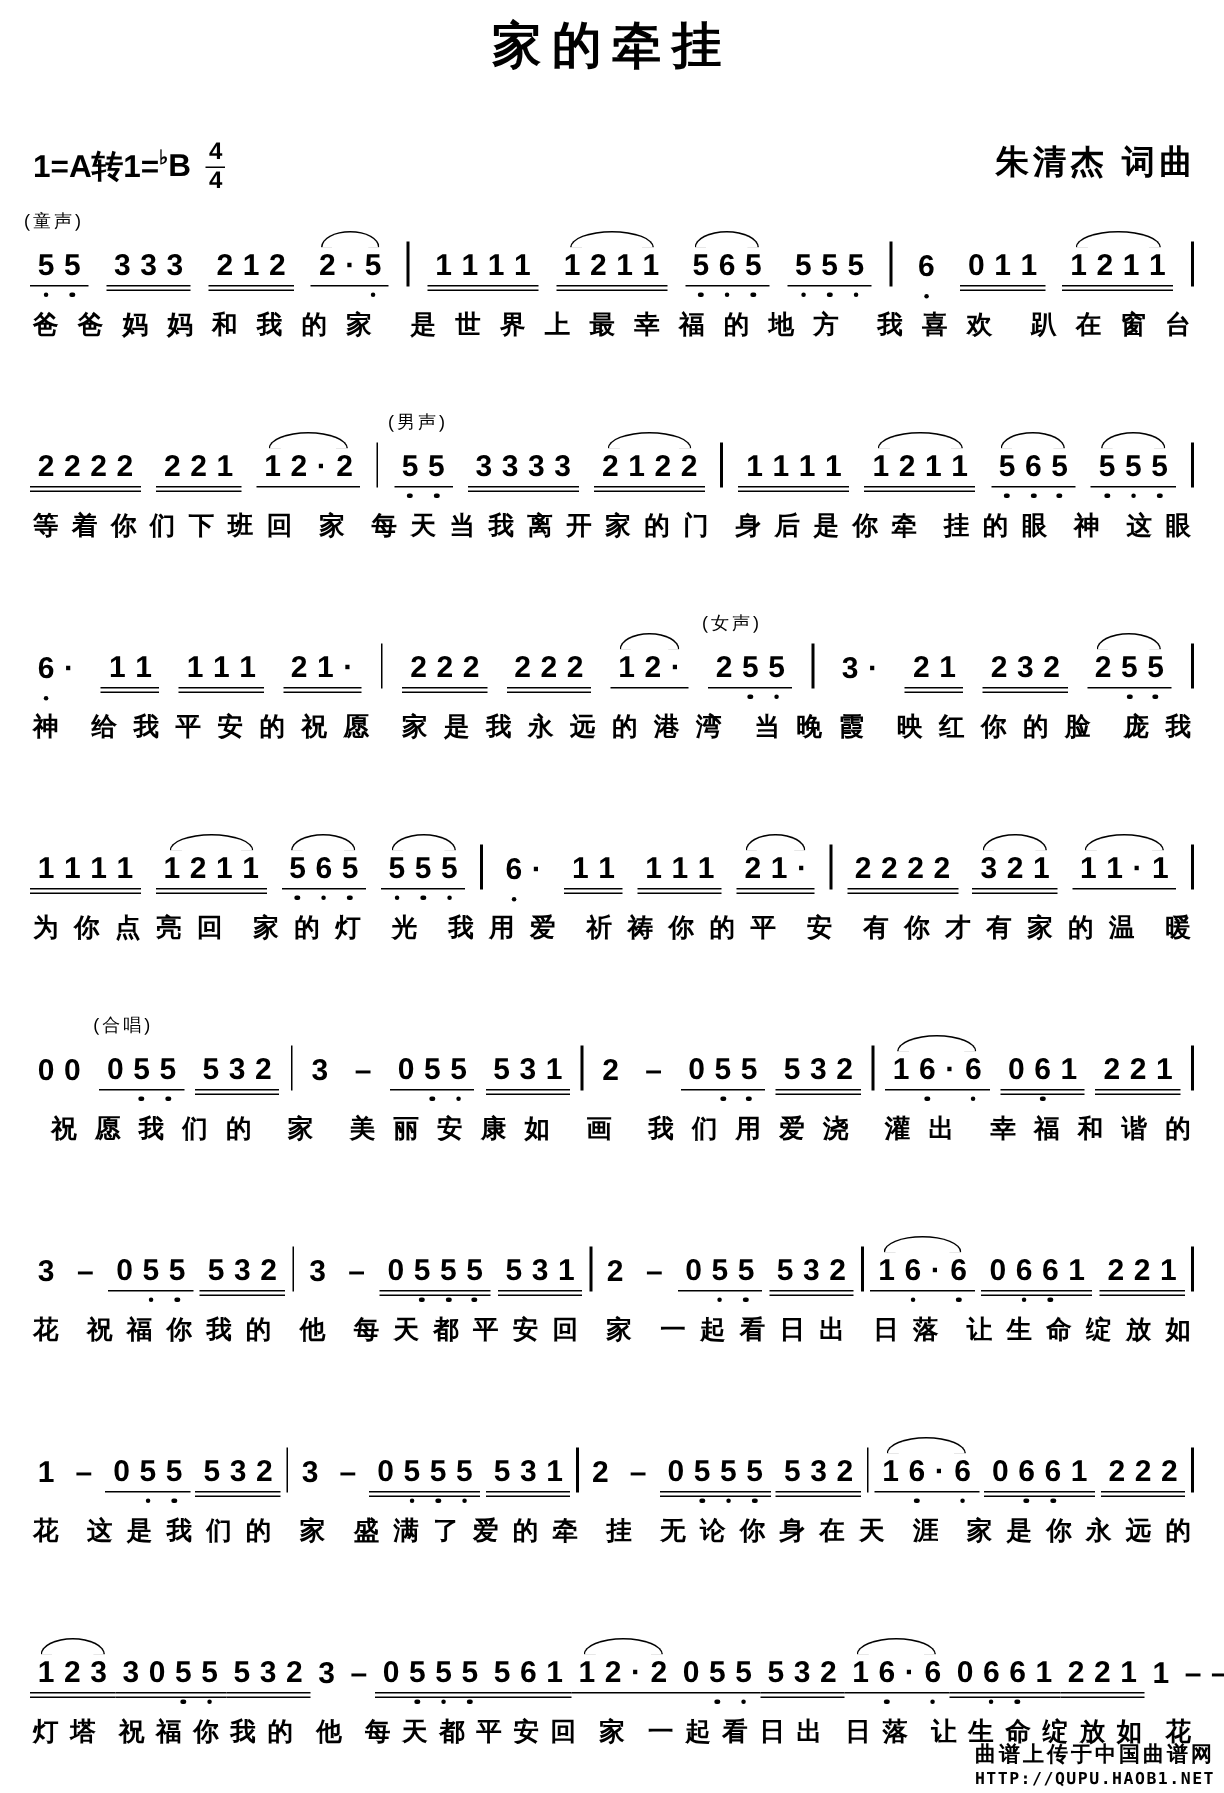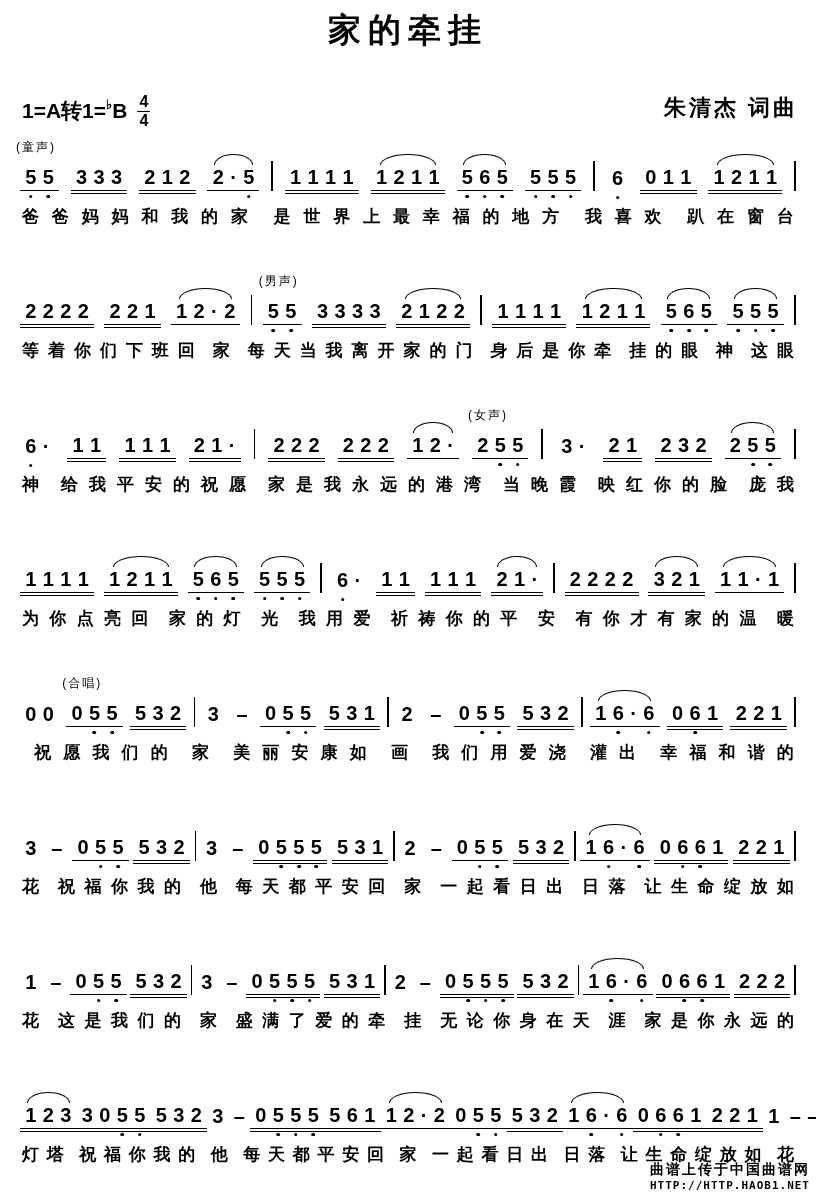--- a/index.html
+++ b/index.html
@@ -888,16 +888,16 @@
           <span class="syll">放</span>
           <span class="syll">如</span>
           <span class="syll"></span>
           <span class="syll">花</span>
         </div>
       </div>
     </div>
 
   <div class="footer">
     <div class="site">曲谱上传于中国曲谱网</div>
-    <div class="url">HTTP://HTTP.HAOB1.NET</div>
+    <div class="url">HTTP://QUPU.HAOB1.NET</div>
   </div>
 
 </div>
 
 </body></html>

